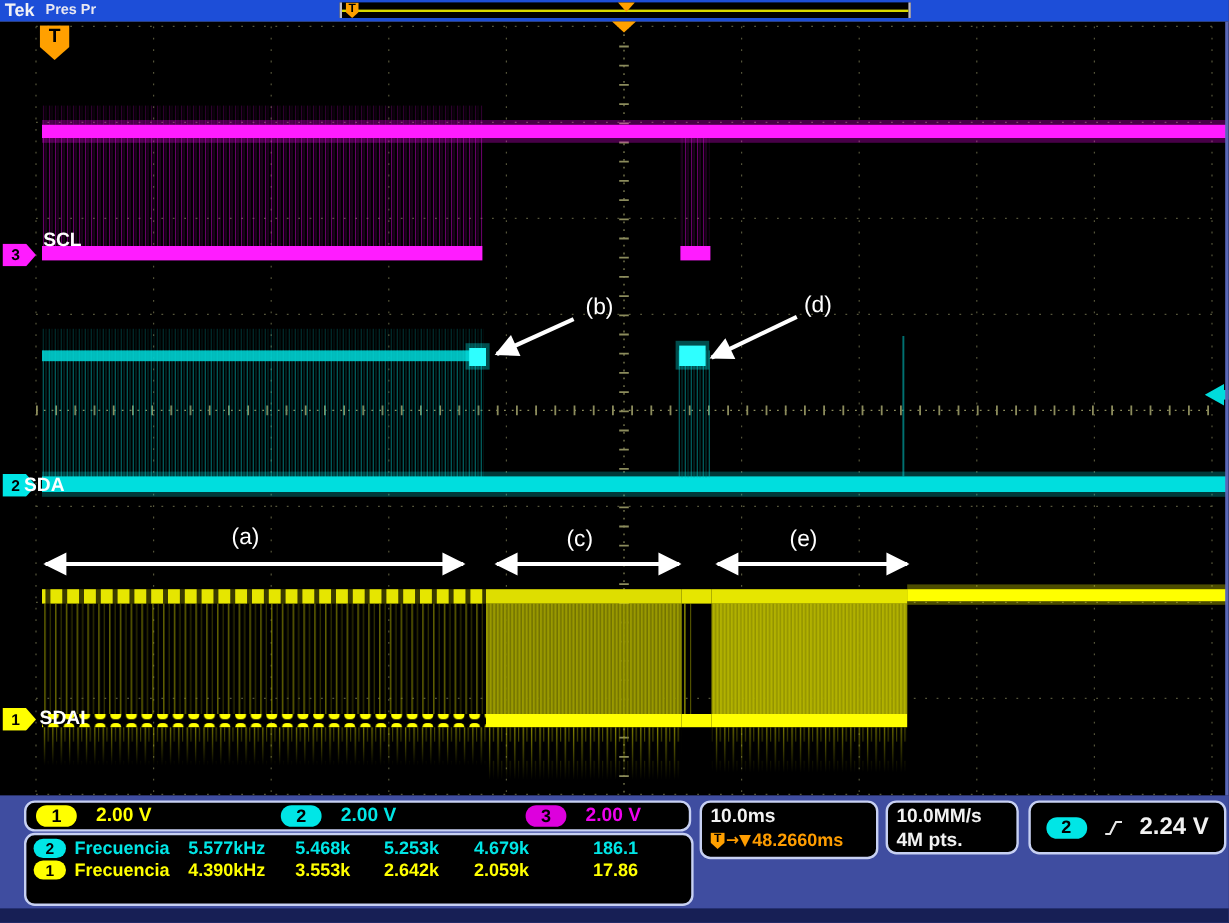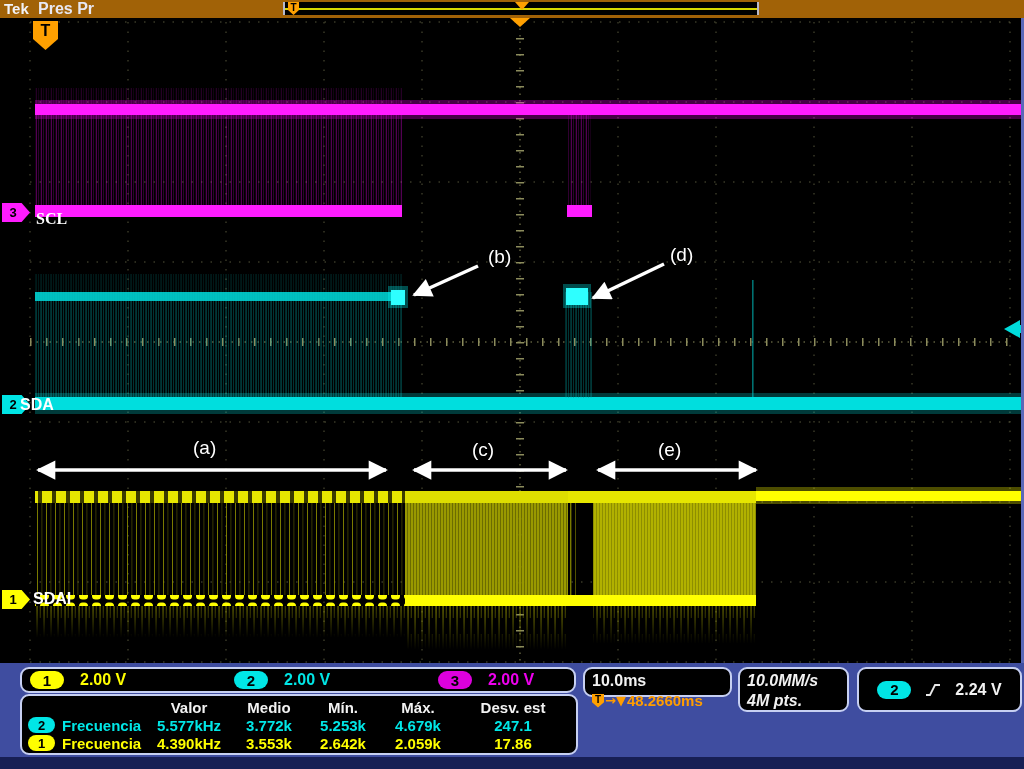--- a/index.html
+++ b/index.html
@@ -3,23 +3,23 @@
 <meta charset="utf-8">
 <style>
   html,body{margin:0;padding:0;}
   body{
     width:1024px;height:769px;position:relative;overflow:hidden;
     background:#3f4da0;
     font-family:"Liberation Sans", sans-serif;
     -webkit-font-smoothing:antialiased;
   }
   
-  .menubar{position:absolute;left:0;top:0;width:1024px;height:18px;background:#a16207;border-bottom:1px solid #8394dc;}
+  .menubar{position:absolute;left:0;top:0;width:1024px;height:18px;background:#1d4ed8;border-bottom:1px solid #8394dc;}
   .tek-logo{position:absolute;left:4px;top:0;color:#f2f2f6;font-size:15px;font-weight:bold;line-height:17px;letter-spacing:0;}
-  .acq-status{position:absolute;left:38px;top:0;color:#e8e8f2;font-size:16px;font-weight:bold;line-height:17px;}
+  .acq-status{position:absolute;left:38px;top:0;color:#e8e8f2;font-size:12px;font-weight:bold;line-height:17px;}
   .acq-bar{position:absolute;left:283px;top:2px;width:472px;height:13px;background:#000;border-left:2px solid #b9b9c9;border-right:2px solid #b9b9c9;}
   .acq-line{position:absolute;left:0;top:6px;width:100%;height:2px;background:#d8d800;}
   .shield{background:#ffa000;color:#000;font-weight:bold;display:flex;align-items:flex-start;justify-content:center;
           clip-path:polygon(0 0,100% 0,100% 62%,50% 100%,0 62%);}
   .acq-shield{position:absolute;left:3px;top:0;width:11px;height:13px;font-size:10px;line-height:11px;}
   .acq-tri{position:absolute;left:230px;top:0;width:0;height:0;border-left:7px solid transparent;border-right:7px solid transparent;border-top:8px solid #ffa000;}
   
   .screen{position:absolute;left:0;top:18px;width:1024px;height:645px;background:#000;}
   .screen svg{position:absolute;left:0;top:0;}
   .top-tri{position:absolute;left:510px;top:0;width:0;height:0;border-left:10px solid transparent;border-right:10px solid transparent;border-top:9px solid #ffa000;}
@@ -36,29 +36,29 @@
   .ro-group{position:absolute;top:2px;display:flex;align-items:center;gap:16px;}
   .pill{display:inline-flex;align-items:center;justify-content:center;color:#000;font-weight:bold;border-radius:10px;}
   .pill-lg{width:34px;height:18px;font-size:15px;}
   .pill-sm{width:27px;height:16px;font-size:13px;}
   .ro-scale{font-size:16px;font-weight:bold;}
   .meas-box{left:20px;top:31px;width:558px;height:61px;padding:2px 6px;}
   .meas-grid{display:grid;grid-template-columns:118px 86px 74px 74px 76px 1fr;align-items:center;height:18px;}
   .meas-grid > div{text-align:center;font-size:15px;font-weight:bold;}
   .meas-head{color:#f2f2f2;}
   .meas-name-cell{display:flex !important;align-items:center;gap:7px;text-align:left !important;}
-  .h-box{left:583px;top:4px;width:149px;height:30px;padding:2px 7px;}
+  .h-box{left:583px;top:4px;width:149px;height:49px;padding:2px 7px;}
   .h-scale{color:#f2f2f2;font-size:16px;font-weight:bold;line-height:20px;}
   .h-delay{display:flex;align-items:center;gap:1px;color:#ff9d00;font-size:15px;font-weight:bold;line-height:19px;}
   .h-shield{width:12px;height:14px;font-size:10px;line-height:12px;flex:0 0 auto;}
   .arrow-glyphs{font-family:"DejaVu Sans",sans-serif;font-size:13px;}
   .r-box{left:738px;top:4px;width:111px;height:45px;padding:2px 7px;}
-  .r-line{color:#f2f2f2;font-size:16px;font-weight:bold;line-height:20px;font-style:italic;}
+  .r-line{color:#f2f2f2;font-size:16px;font-weight:bold;line-height:20px;}
   .t-box{left:857px;top:4px;width:165px;height:45px;display:flex;align-items:center;justify-content:center;gap:14px;}
-  .t-level{color:#f2f2f2;font-size:16px;font-weight:bold;}
+  .t-level{color:#f2f2f2;font-size:20px;font-weight:bold;}
   .bottom-strip{position:absolute;left:0;top:757px;width:1024px;height:12px;background:#171f55;}
   .screen-right-frame{position:absolute;right:0;top:0;width:3px;height:645px;background:#5a68b8;}
 </style>
 </head>
 <body>
 
 <div class="menubar">
   <span class="tek-logo">Tek</span>
   <span class="acq-status">Pres Pr</span>
   <div class="acq-bar">
@@ -197,21 +197,21 @@
     </g>
   </svg>
 
   <div class="top-tri"></div>
   <div class="shield trig-shield">T</div>
 
   <div class="ch-marker" style="top:185px;background:#ff1cff;">3</div>
   <div class="ch-marker" style="top:377px;background:#00e6e6;">2</div>
   <div class="ch-marker" style="top:572px;background:#ffff00;">1</div>
 
-  <div class="ch-label" style="left:36px;top:192px;font-family:Liberation Serif, serif;">SCL</div>
+  <div class="ch-label" style="left:36px;top:174px;">SCL</div>
   <div class="ch-label" style="left:20px;top:378px;">SDA</div>
   <div class="ch-label" style="left:33px;top:572px;">SDAI</div>
 
   <div class="ann" style="left:193px;top:419px;">(a)</div>
   <div class="ann" style="left:488px;top:228px;">(b)</div>
   <div class="ann" style="left:472px;top:421px;">(c)</div>
   <div class="ann" style="left:670px;top:226px;">(d)</div>
   <div class="ann" style="left:658px;top:421px;">(e)</div>
 
   <div class="screen-right-frame"></div>
@@ -228,38 +228,30 @@
       <span class="pill pill-lg" style="background:#00e6e6;">2</span>
       <span class="ro-scale" style="color:#00e6e6;">2.00 V</span>
     </div>
     <div class="ro-group" style="left:416px;">
       <span class="pill pill-lg" style="background:#dd00dd;">3</span>
       <span class="ro-scale" style="color:#ee00ee;">2.00 V</span>
     </div>
   </div>
 
   <div class="obox meas-box">
-    <div class="meas-grid">
-      <div></div>
-      <div class="meas-head">Valor</div>
-      <div class="meas-head">Medio</div>
-      <div class="meas-head">Mín.</div>
-      <div class="meas-head">Máx.</div>
-      <div class="meas-head">Desv. est</div>
-    </div>
     <div class="meas-grid" style="color:#00e6e6;">
       <div class="meas-name-cell">
         <span class="pill pill-sm" style="background:#00e6e6;">2</span>
         <span>Frecuencia</span>
       </div>
       <div>5.577kHz</div>
-      <div>3.772k</div>
+      <div>5.468k</div>
       <div>5.253k</div>
       <div>4.679k</div>
-      <div>247.1</div>
+      <div>186.1</div>
     </div>
     <div class="meas-grid" style="color:#ffff00;">
       <div class="meas-name-cell">
         <span class="pill pill-sm" style="background:#ffff00;">1</span>
         <span>Frecuencia</span>
       </div>
       <div>4.390kHz</div>
       <div>3.553k</div>
       <div>2.642k</div>
       <div>2.059k</div>

